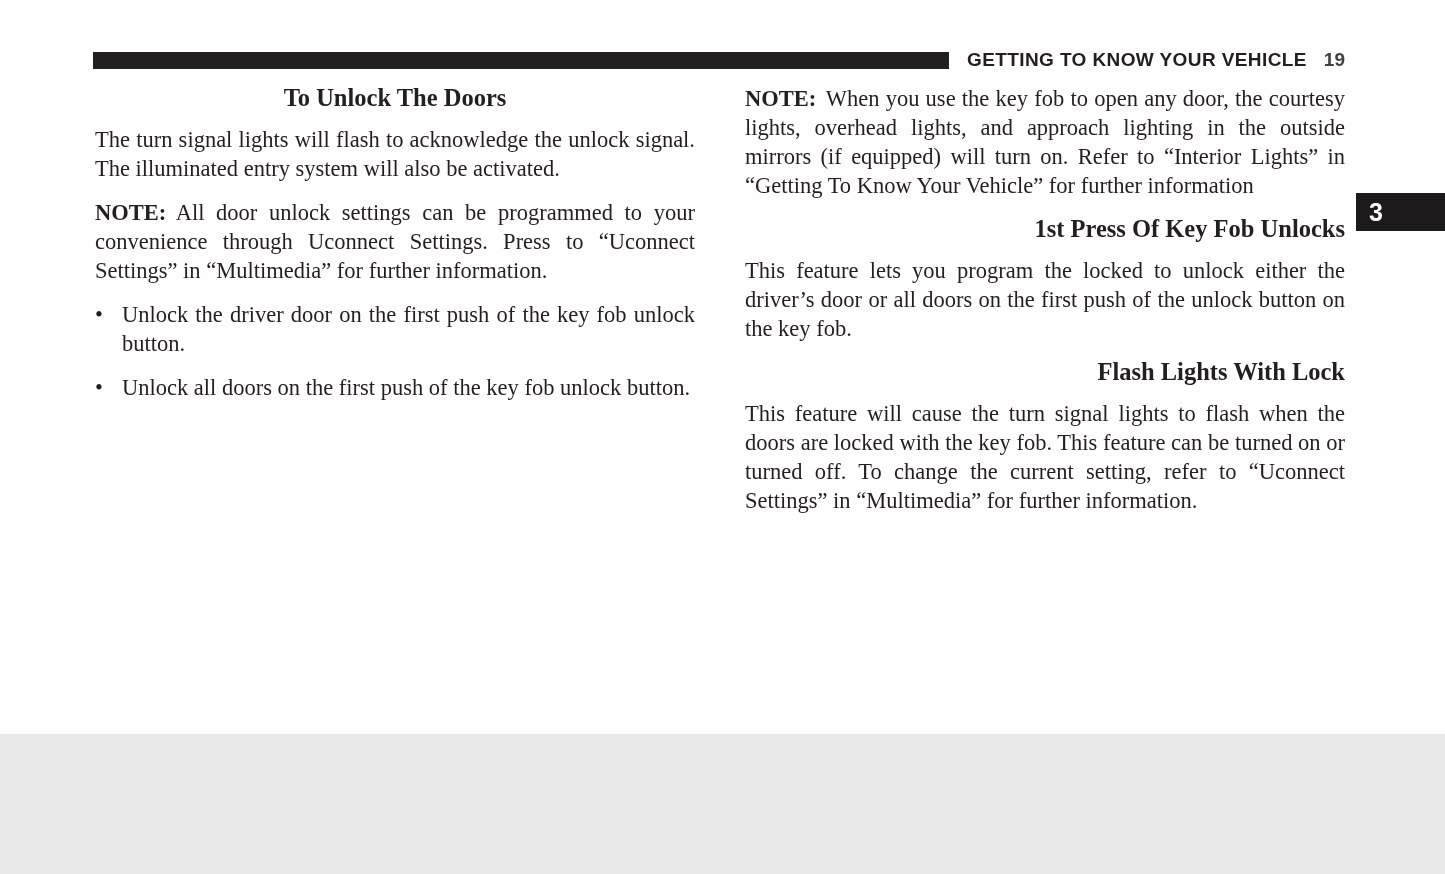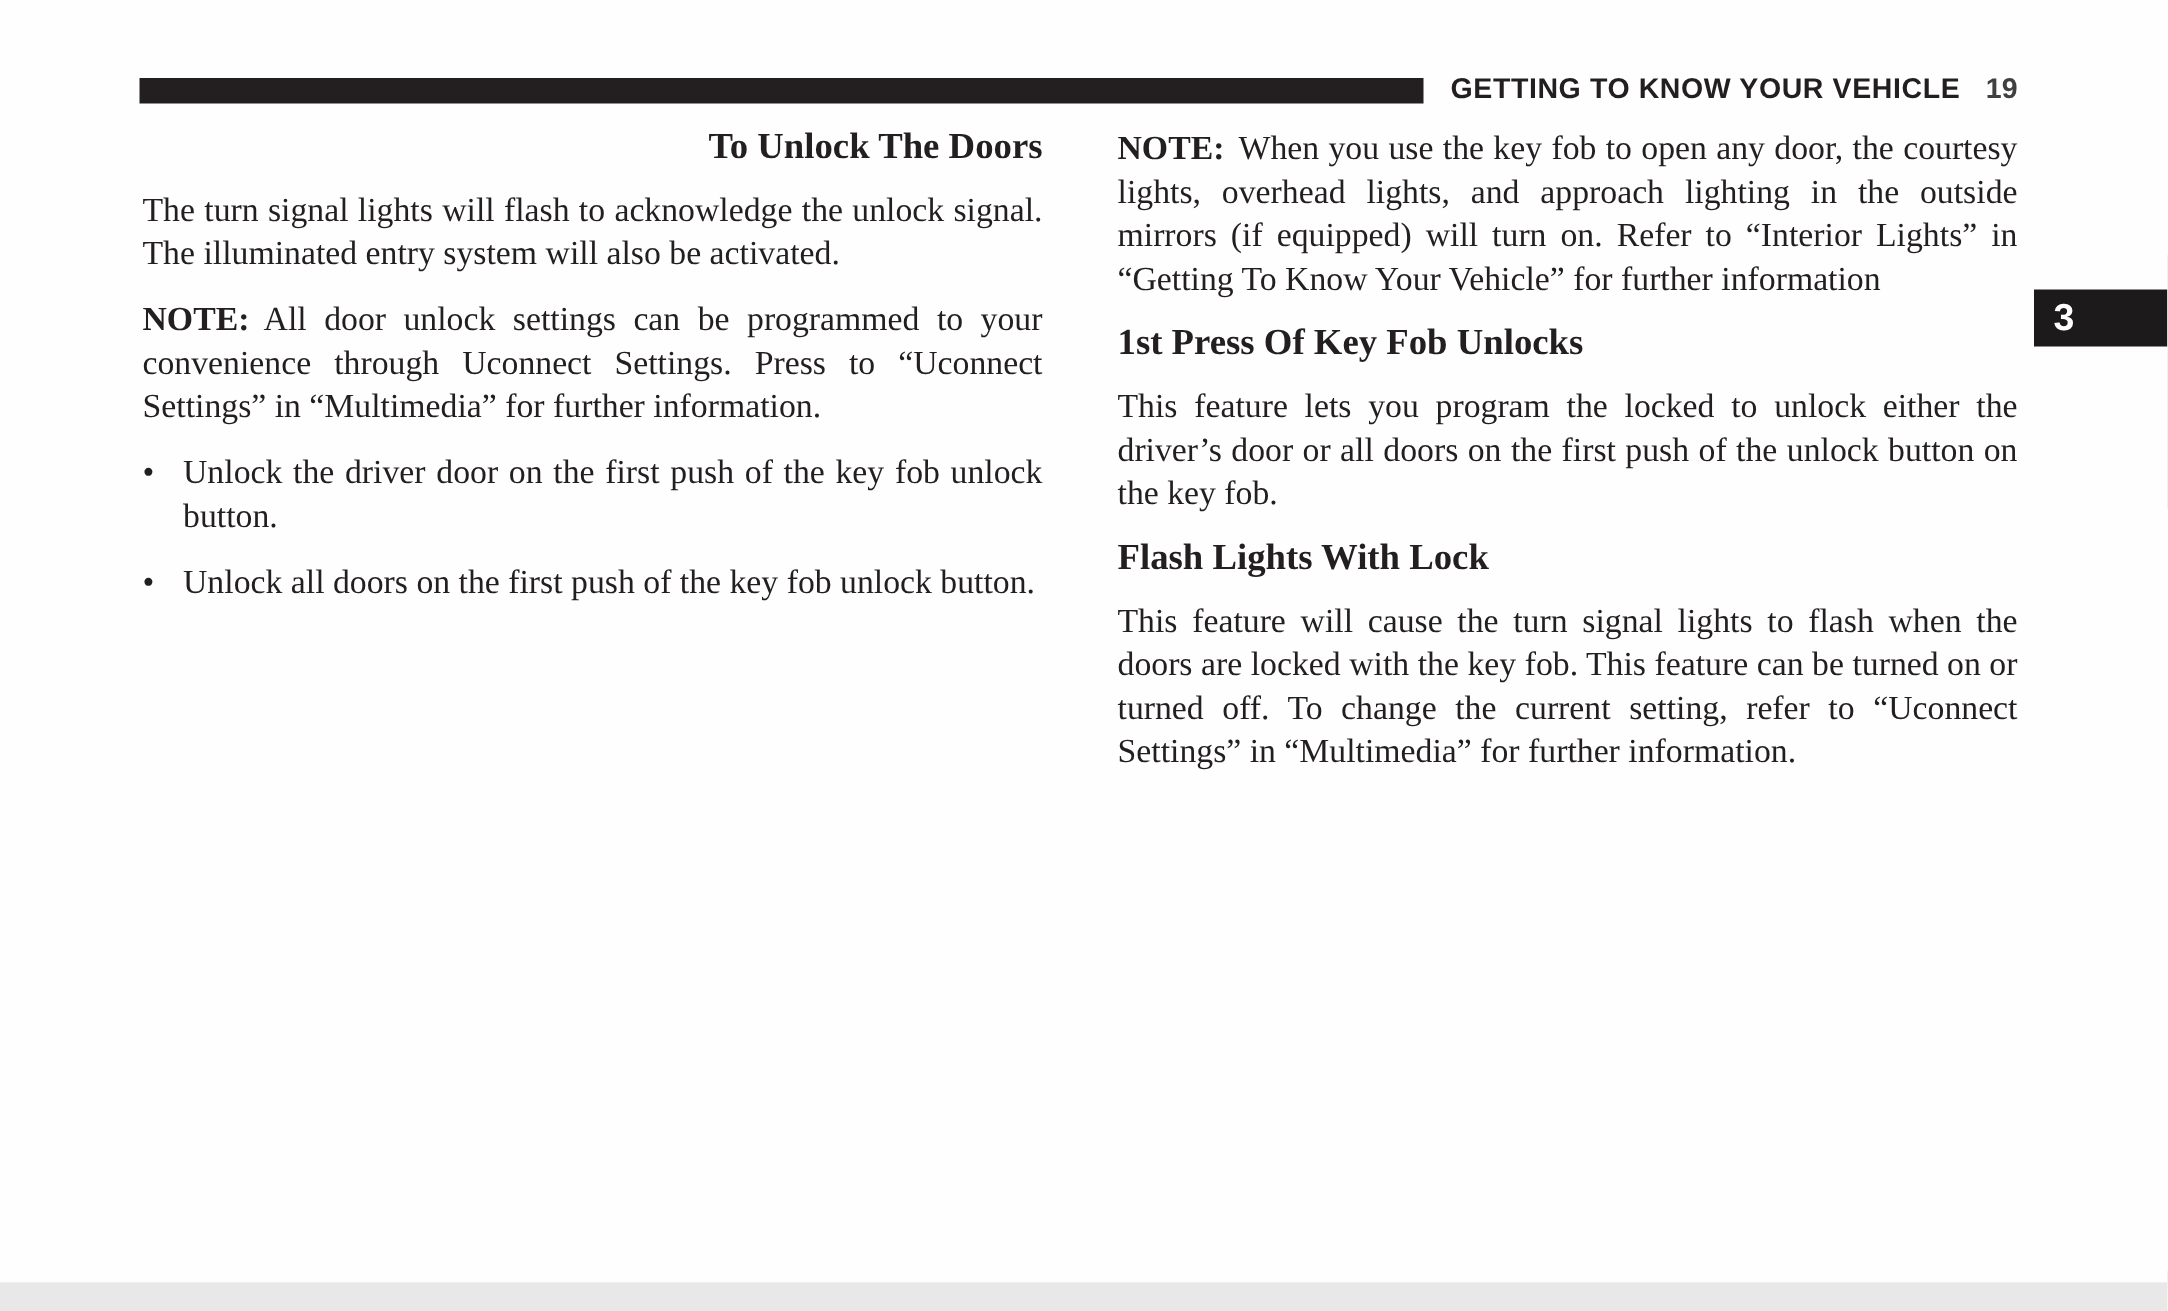--- a/index.html
+++ b/index.html
@@ -1,20 +1,20 @@
 <!DOCTYPE html>
 <html><head>
 <meta charset="utf-8">
 <style>
   * { margin: 0; padding: 0; box-sizing: border-box; }
   html, body { background: #e8e8e8; }
   #page {
     position: relative;
     width: 1445px;
-    height: 855px;
+    height: 734px;
     background: #fefefe;
     overflow: hidden;
     color: #231f20;
     font-family: "Liberation Serif", "DejaVu Serif", serif;
   }
   
   #header {
     position: absolute;
     left: 93px;
     right: 100px;
@@ -70,28 +70,28 @@
     text-align: justify;
   }
   #col-left  { left: 95px;  }
   #col-right { left: 745px; }
   .col p { margin: 0 0 15px 0; }
   .col p:last-child { margin-bottom: 0; }
   h2.heading {
     font-size: 24.5px;
     line-height: 28px;
     font-weight: bold;
-    text-align: right;
+    text-align: center;
     margin: 0 0 13px 0;
   }
   h2.subheading {
     font-size: 24.5px;
     line-height: 28px;
     font-weight: bold;
-    text-align: left;
+    text-align: right;
     margin: 3px 0 13px 0;
   }
   .note-label { font-weight: bold; margin-right: 0.42em; }
   ul.bullet-list { list-style: none; margin: 0 0 0 0; }
   ul.bullet-list li {
     display: flex;
     margin: 0 0 15px 0;
   }
   ul.bullet-list .bullet {
     flex: 0 0 27px;

